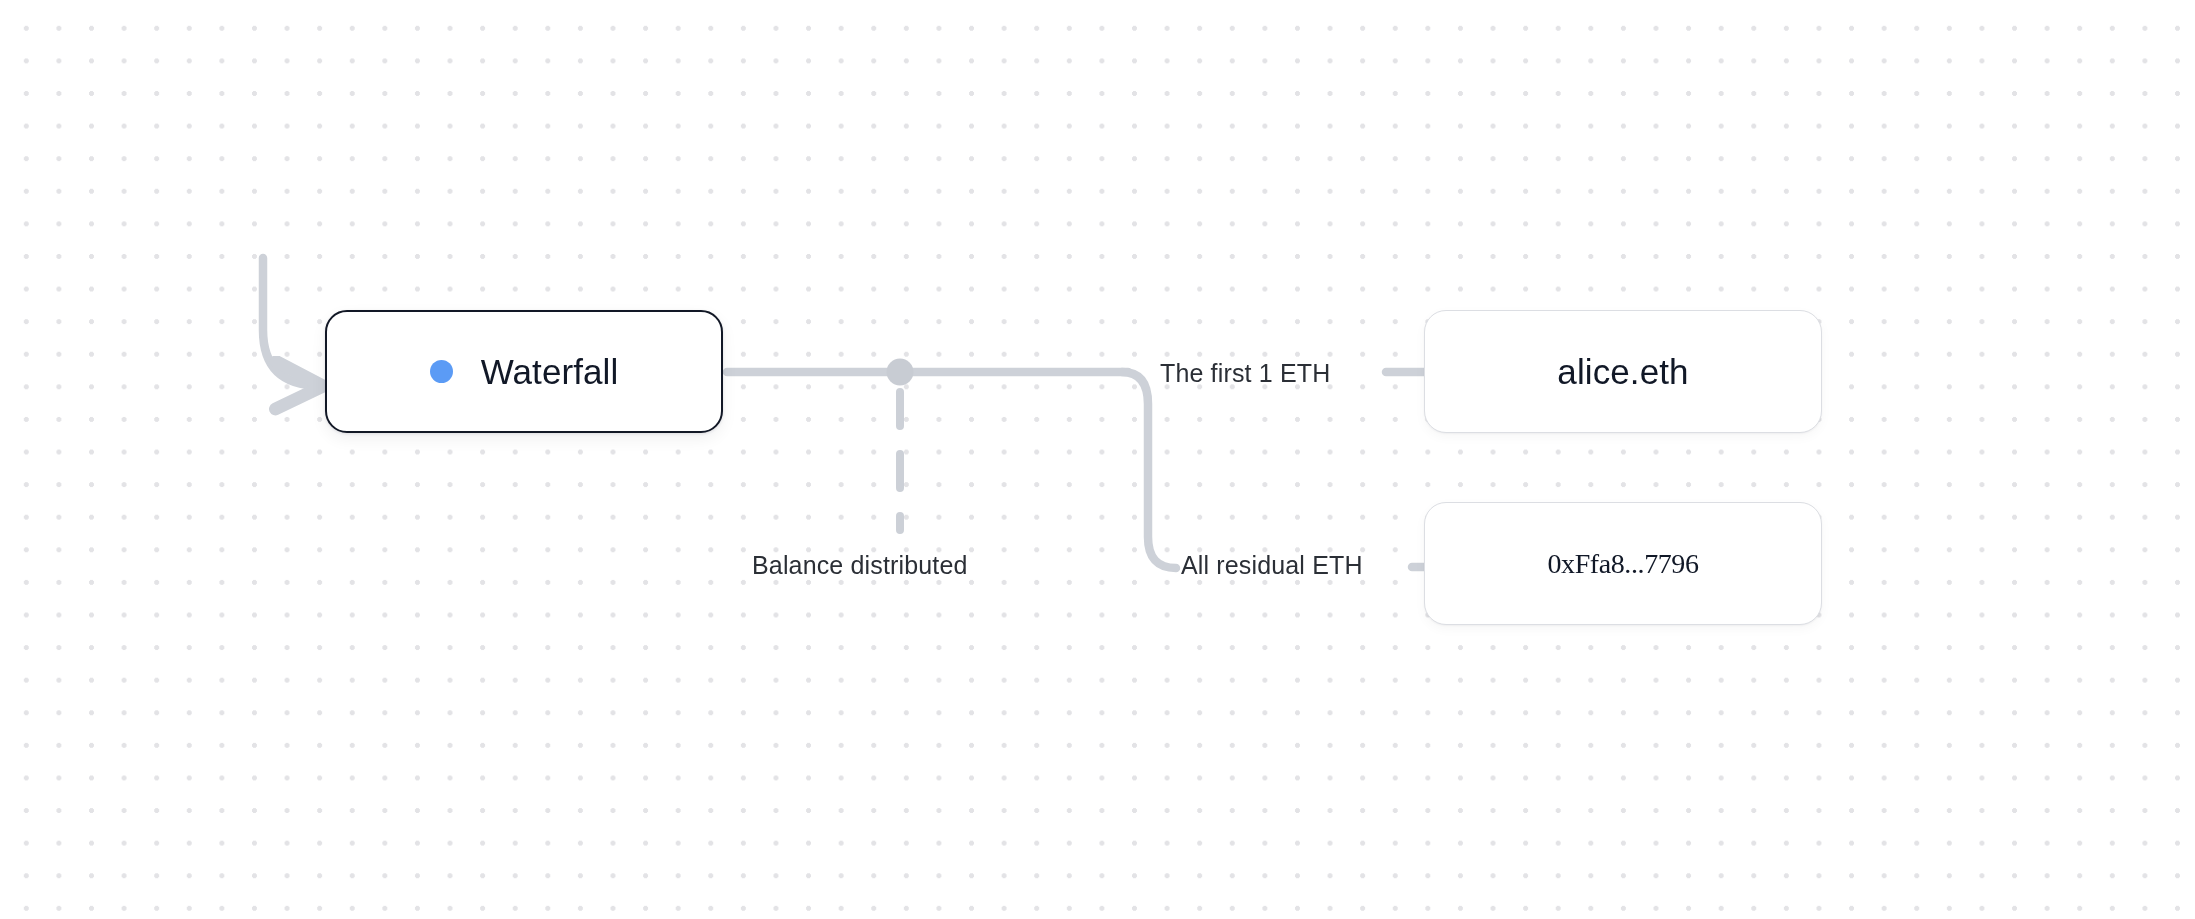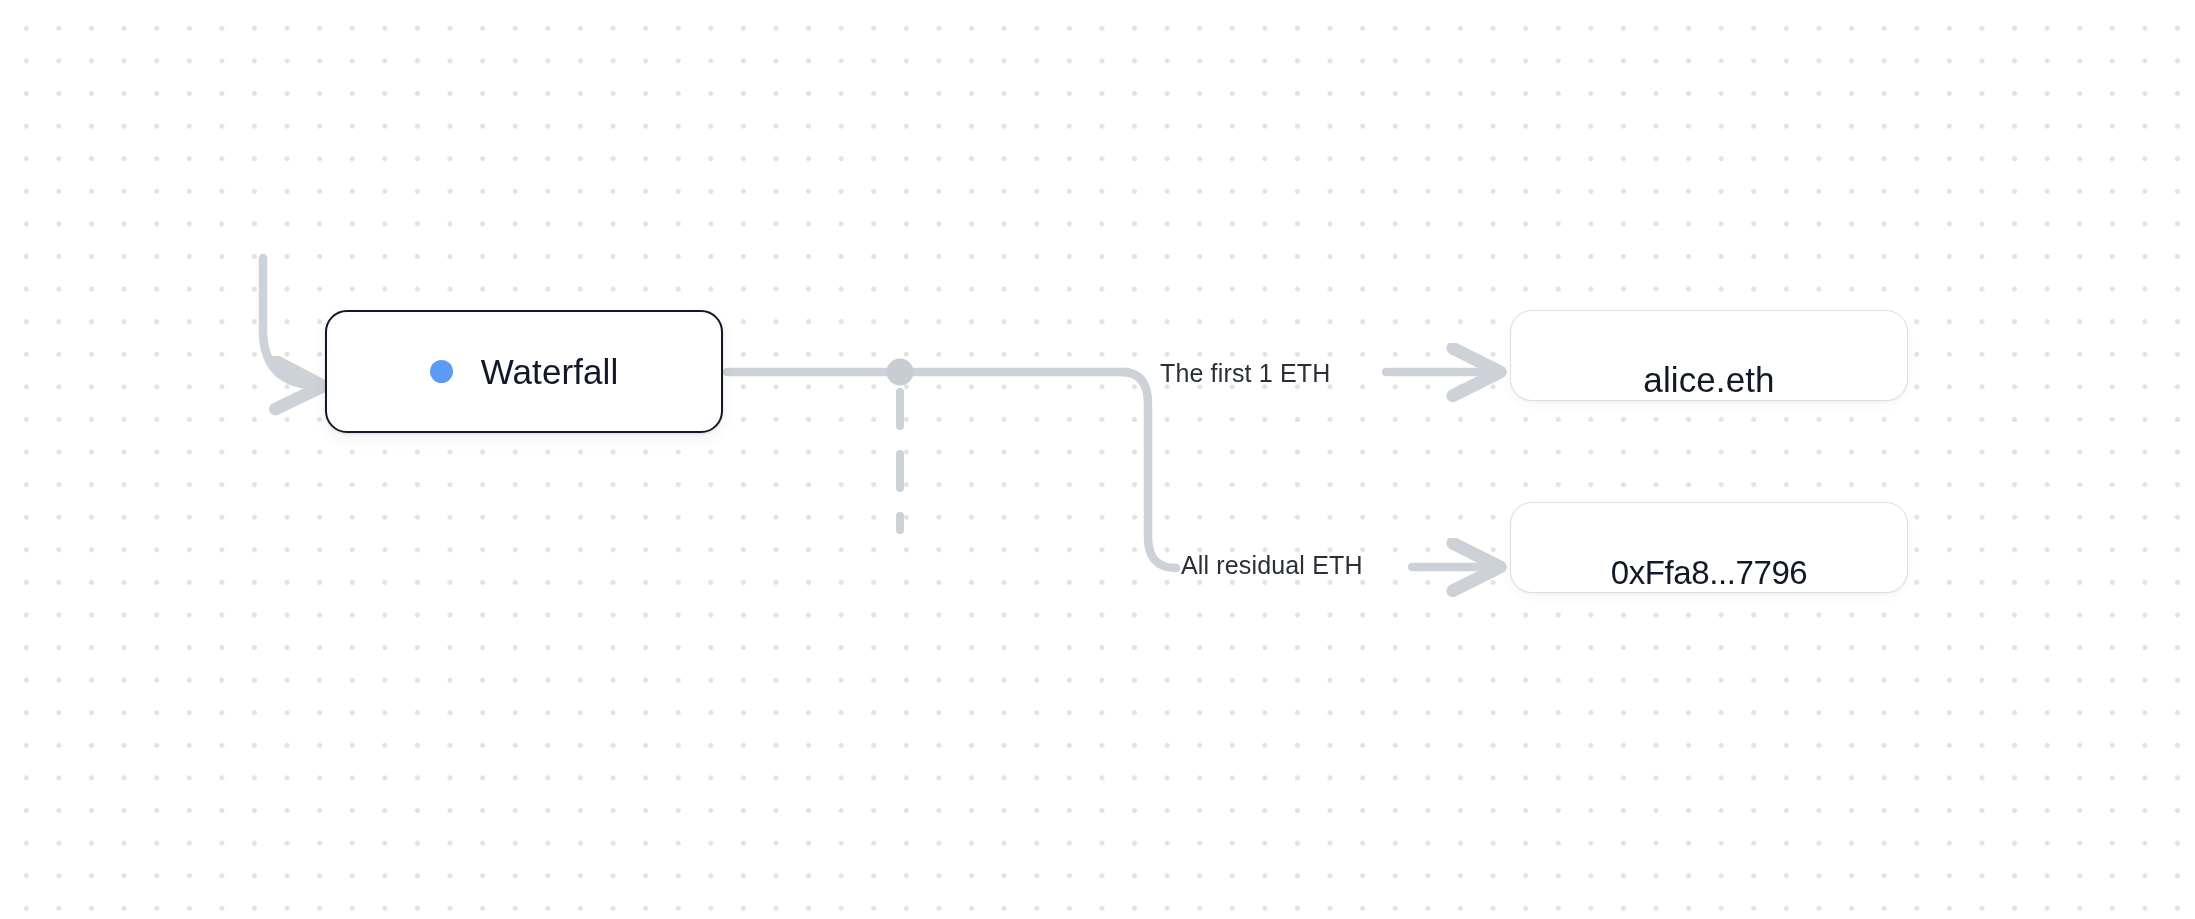--- a/index.html
+++ b/index.html
@@ -46,27 +46,26 @@
     left: 325px;
     top: 310px;
     width: 398px;
     height: 123px;
     border: 2.4px solid #121826;
     box-shadow: 0 1px 3px rgba(16, 24, 40, 0.10),
                 0 6px 16px rgba(16, 24, 40, 0.06);
   }
 
   .node-target {
-    left: 1510px;
+    left: 1424px;
     width: 398px;
-    height: 91px;
+    height: 123px;
     border: 1.6px solid #dcdee3;
     box-shadow: 0 1px 2px rgba(16, 24, 40, 0.045),
                 0 4px 12px rgba(16, 24, 40, 0.035);
-    align-items: flex-end;
   }
 
   .node-target-alice { top: 310px; }
   .node-target-addr  { top: 502px; }
 
   .node-inner {
     display: flex;
     align-items: center;
     gap: 28px;
   }
@@ -80,22 +79,22 @@
 
   .node-label {
     font-size: 35px;
     font-weight: 400;
     color: #111827;
     letter-spacing: 0.1px;
     white-space: nowrap;
   }
 
   .node-label.mono {
-    font-family: Liberation Sans, sans-serif;
-    font-size: 33px;
+    font-family: Liberation Serif, serif;
+    font-size: 28px;
     letter-spacing: -0.4px;
   }
 
   
   .edge-label {
     position: absolute;
     font-size: 25px;
     font-weight: 400;
     color: #2b2f36;
     white-space: nowrap;
@@ -158,14 +157,15 @@
   </div>
 
   <div class="node node-target node-target-addr">
     <span class="node-label mono">0xFfa8...7796</span>
   </div>
 
   <div class="edge-label edge-label-first">The first 1 ETH</div>
 
   <div class="edge-label edge-label-residual">All residual ETH</div>
 
+  <div class="edge-label edge-label-balance">Balance distributed</div>
 
 </div>
 
 </body></html>

